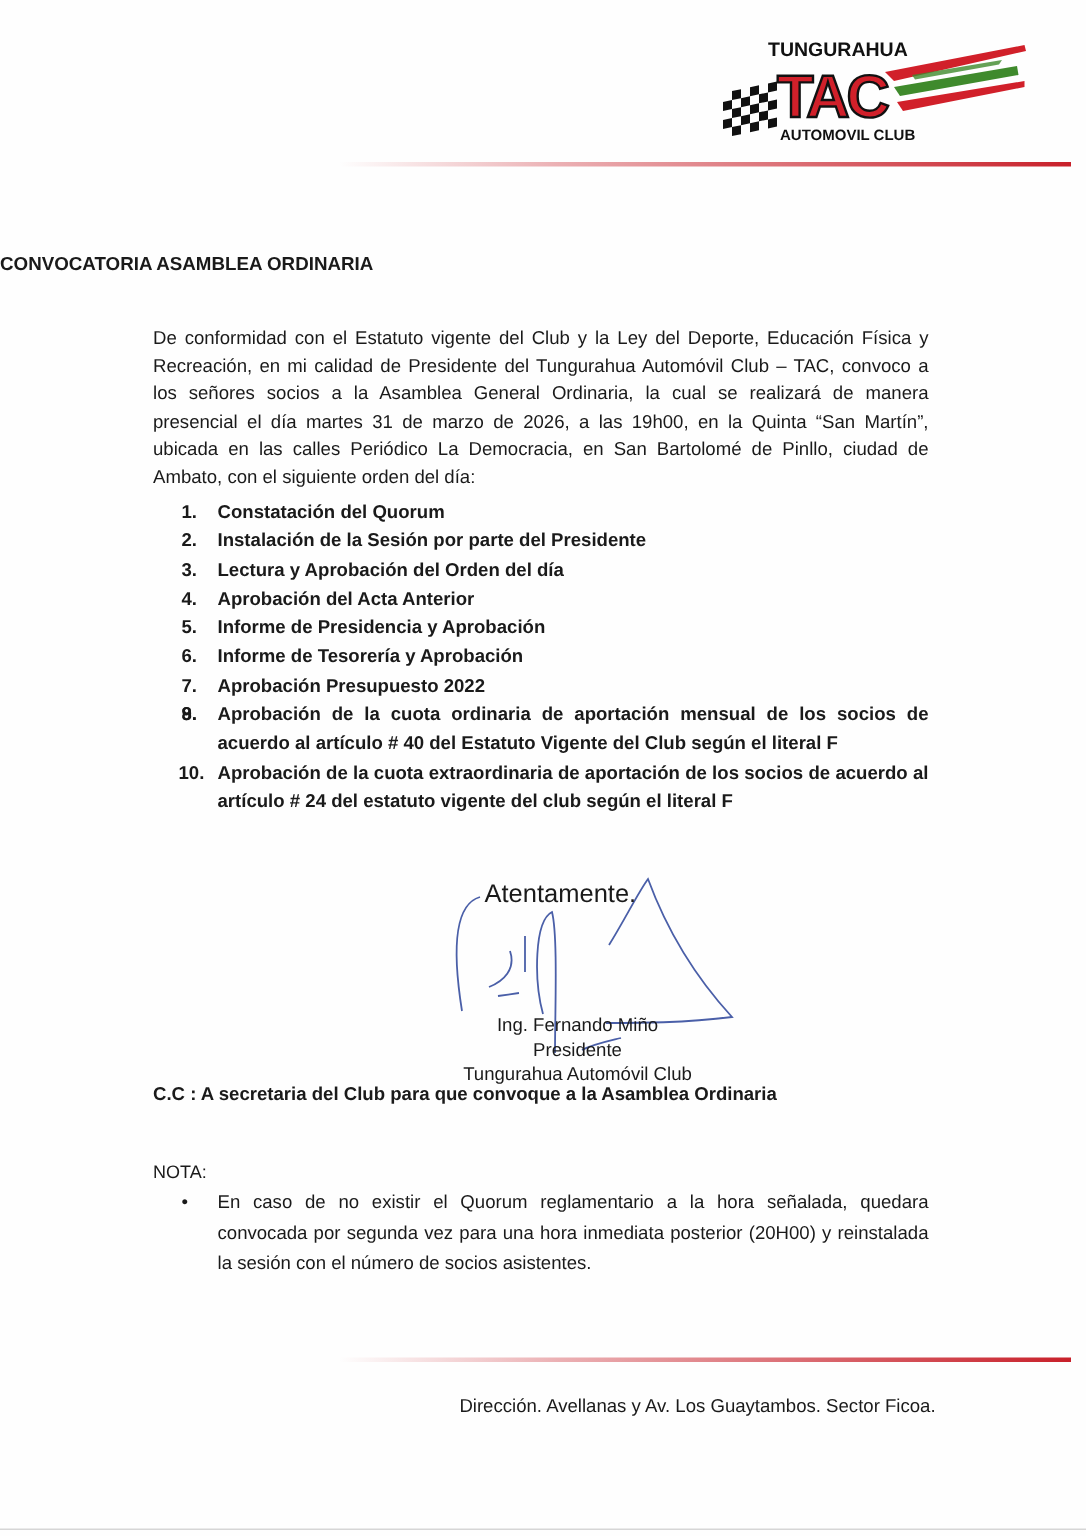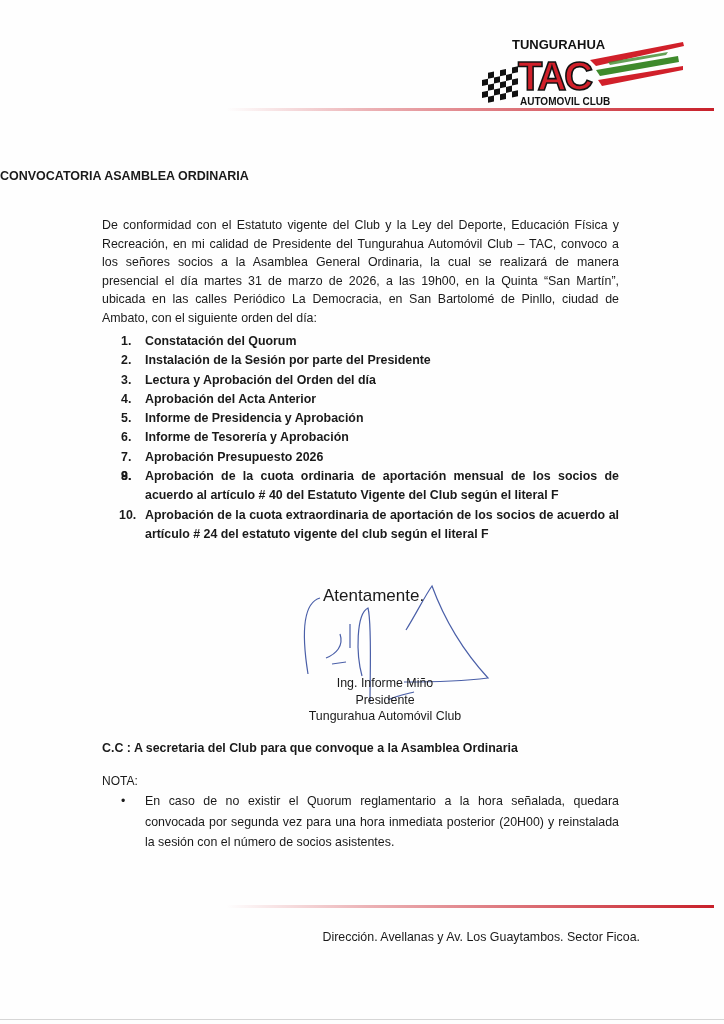--- a/index.html
+++ b/index.html
@@ -3,21 +3,21 @@
 <meta charset="utf-8">
 <style>
   html, body { margin: 0; padding: 0; }
   body {
     width: 724px; height: 1024px; background: #ffffff; position: relative; overflow: hidden;
     font-family: "Liberation Sans", "DejaVu Sans", sans-serif; color: #1a1a1a;
   }
   .page { position: absolute; left: 0; top: 0; width: 724px; height: 1024px; background: #fefefe; }
 
   
-  .logo { position: absolute; left: 478px; top: 32px; width: 210px; height: 80px; }
+  .logo { position: absolute; left: 478px; top: 20px; width: 210px; height: 80px; }
   .logo svg { width: 100%; height: 100%; display: block; }
 
   .rule-top {
     position: absolute; left: 226px; top: 108px; width: 488px; height: 3px;
     background: linear-gradient(to right, rgba(200,30,40,0) 0%, rgba(200,30,40,0.35) 30%, #c8202a 100%);
   }
   .rule-bottom {
     position: absolute; left: 226px; top: 905px; width: 488px; height: 3px;
     background: linear-gradient(to right, rgba(200,30,40,0) 0%, rgba(200,30,40,0.35) 30%, #c8202a 100%);
   }
@@ -44,27 +44,27 @@
   .agenda li.wide .num { left: -2px; }
 
   .sign-block { position: absolute; left: 0; top: 584px; width: 724px; }
   .atentamente { position: absolute; left: 323px; top: 2px; font-size: 17px; }
   .signature { position: absolute; left: 296px; top: 0; width: 200px; height: 120px; }
   .signer {
     position: absolute; left: 270px; top: 91px; width: 230px; text-align: center;
     font-size: 12.4px; line-height: 16.6px;
   }
 
-  .cc { position: absolute; left: 102px; top: 741px; font-weight: bold; font-size: 12.4px; }
+  .cc { position: absolute; left: 102px; top: 722px; font-weight: bold; font-size: 12.4px; }
   .nota-label { position: absolute; left: 102px; top: 774px; font-size: 12px; }
   .nota-list { position: absolute; left: 121px; top: 791px; width: 498px; margin: 0; padding: 0; list-style: none; }
   .nota-list li { position: relative; padding-left: 24px; font-size: 12.4px; line-height: 20.5px; text-align: justify; }
   .nota-list li .bullet { position: absolute; left: 0; top: 0; }
 
-  .footer { position: absolute; left: 290px; top: 928px; width: 350px; text-align: right; font-size: 12.4px; line-height: 19px; }
+  .footer { position: absolute; left: 290px; top: 928px; width: 350px; text-align: center; font-size: 12.4px; line-height: 19px; }
 </style>
 </head>
 <body>
 
 <div class="page">
 
   <div class="logo">
     <svg viewBox="0 0 210 80">
 
       <path d="M112 28 L205 10 L206 14 L118 34 Z" fill="#d1202a"></path>
@@ -103,39 +103,39 @@
 
   <p class="body-text" style="margin:0">De conformidad con el Estatuto vigente del Club y la Ley del Deporte, Educación Física y Recreación, en mi calidad de Presidente del Tungurahua Automóvil Club – TAC, convoco a los señores socios a la Asamblea General Ordinaria, la cual se realizará de manera presencial el día martes 31 de marzo de 2026, a las 19h00, en la Quinta “San Martín”, ubicada en las calles Periódico La Democracia, en San Bartolomé de Pinllo, ciudad de Ambato, con el siguiente orden del día:</p>
 
   <ol class="agenda">
     <li><span class="num">1.</span><span>Constatación del Quorum</span></li>
     <li><span class="num">2.</span><span>Instalación de la Sesión por parte del Presidente</span></li>
     <li><span class="num">3.</span><span>Lectura y Aprobación del Orden del día</span></li>
     <li><span class="num">4.</span><span>Aprobación del Acta Anterior</span></li>
     <li><span class="num">5.</span><span>Informe de Presidencia y Aprobación</span></li>
     <li><span class="num">6.</span><span>Informe de Tesorería y Aprobación</span></li>
-    <li><span class="num">7.</span><span>Aprobación Presupuesto 2026</span></li>
+    <li><span class="num">7.</span><span>Aprobación Presupuesto 2022</span></li>
     <li><span class="num">8.</span></li>
     <li><span class="num">9.</span><span>Aprobación de la cuota ordinaria de aportación mensual de los socios de acuerdo al artículo # 40 del Estatuto Vigente del Club según el literal F</span></li>
     <li class="wide"><span class="num">10.</span><span>Aprobación de la cuota extraordinaria de aportación de los socios de acuerdo al artículo # 24 del estatuto vigente del club según el literal F</span></li>
   </ol>
 
   <div class="sign-block">
     <svg class="signature" viewBox="0 0 200 120">
       <path d="M24 14 C10 18, 4 40, 12 90" fill="none" stroke="#4a5fa8" stroke-width="1.2"></path>
       <path d="M44 50 C48 62, 40 70, 30 74" fill="none" stroke="#4a5fa8" stroke-width="1.2"></path>
       <path d="M54 40 L54 64" fill="none" stroke="#4a5fa8" stroke-width="1.2"></path>
       <path d="M36 80 L50 78" fill="none" stroke="#4a5fa8" stroke-width="1.2"></path>
       <path d="M66 92 C60 70, 60 30, 72 24 C76 40, 74 90, 74 118" fill="none" stroke="#4a5fa8" stroke-width="1.2"></path>
       <path d="M110 46 C120 30, 130 10, 136 2 C150 40, 170 70, 192 94 C160 98, 130 98, 108 98" fill="none" stroke="#4a5fa8" stroke-width="1.2"></path>
       <path d="M92 116 C100 112, 110 110, 118 108" fill="none" stroke="#4a5fa8" stroke-width="1.2"></path>
     </svg>
     <div class="atentamente">Atentamente.</div>
     <div class="signer">
-      <div>Ing. Informe Miño</div>
+      <div>Ing. Fernando Miño</div>
       <div>Presidente</div>
       <div>Tungurahua Automóvil Club</div>
     </div>
   </div>
 
   <div class="cc">C.C : A secretaria del Club para que convoque a la Asamblea Ordinaria</div>
 
   <div class="nota-label">NOTA:</div>
   <ul class="nota-list">
     <li>

